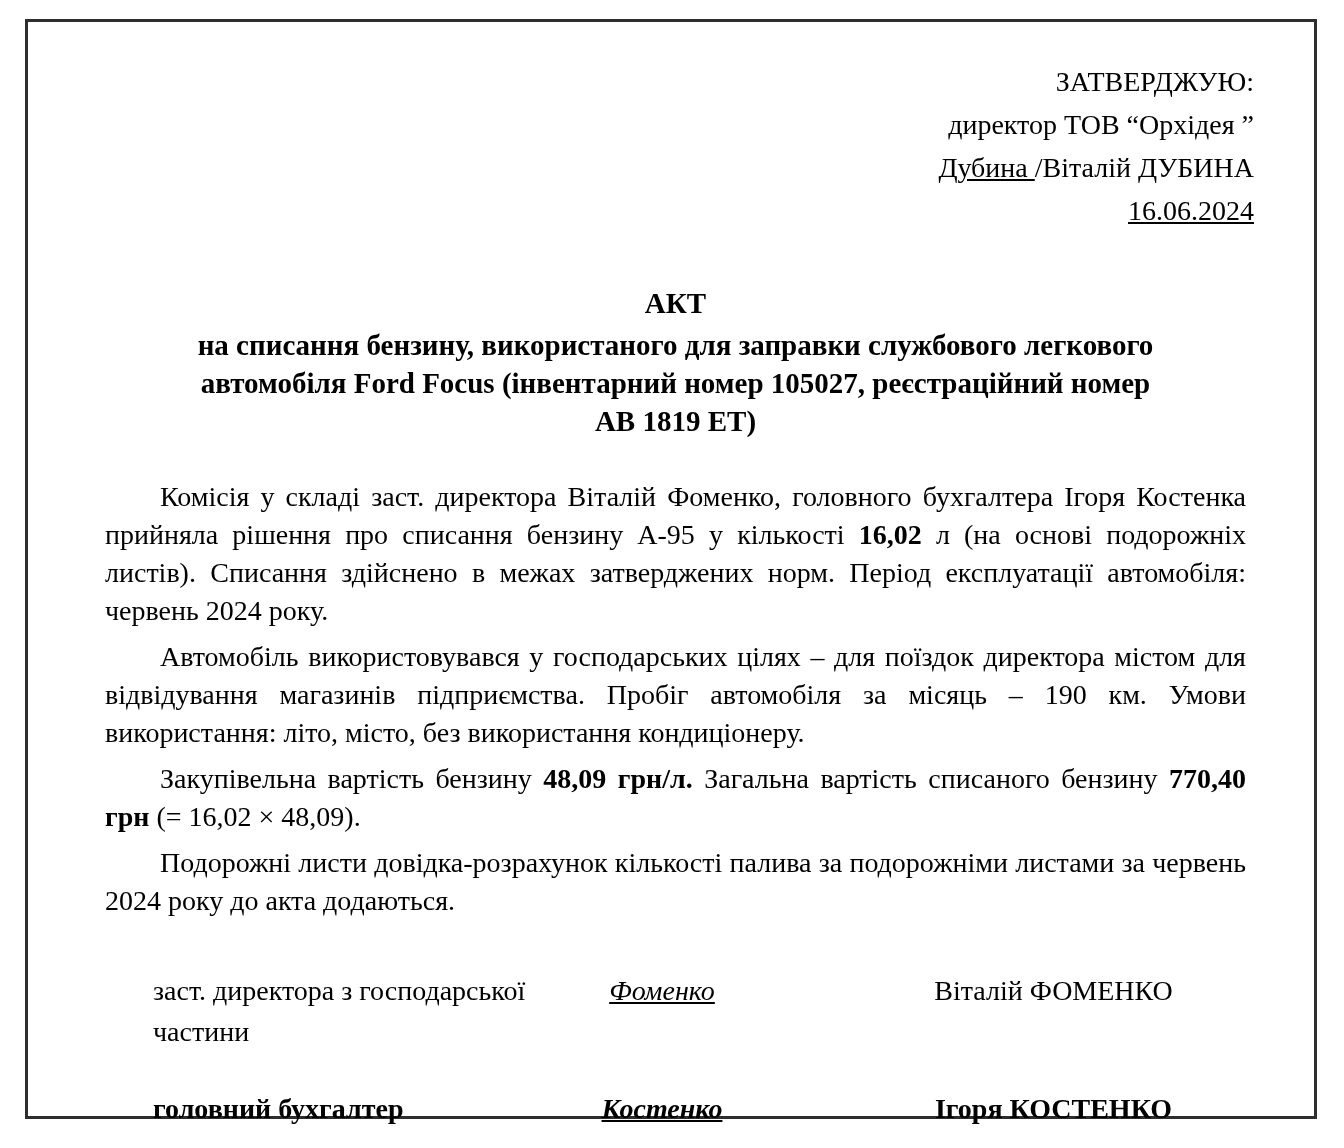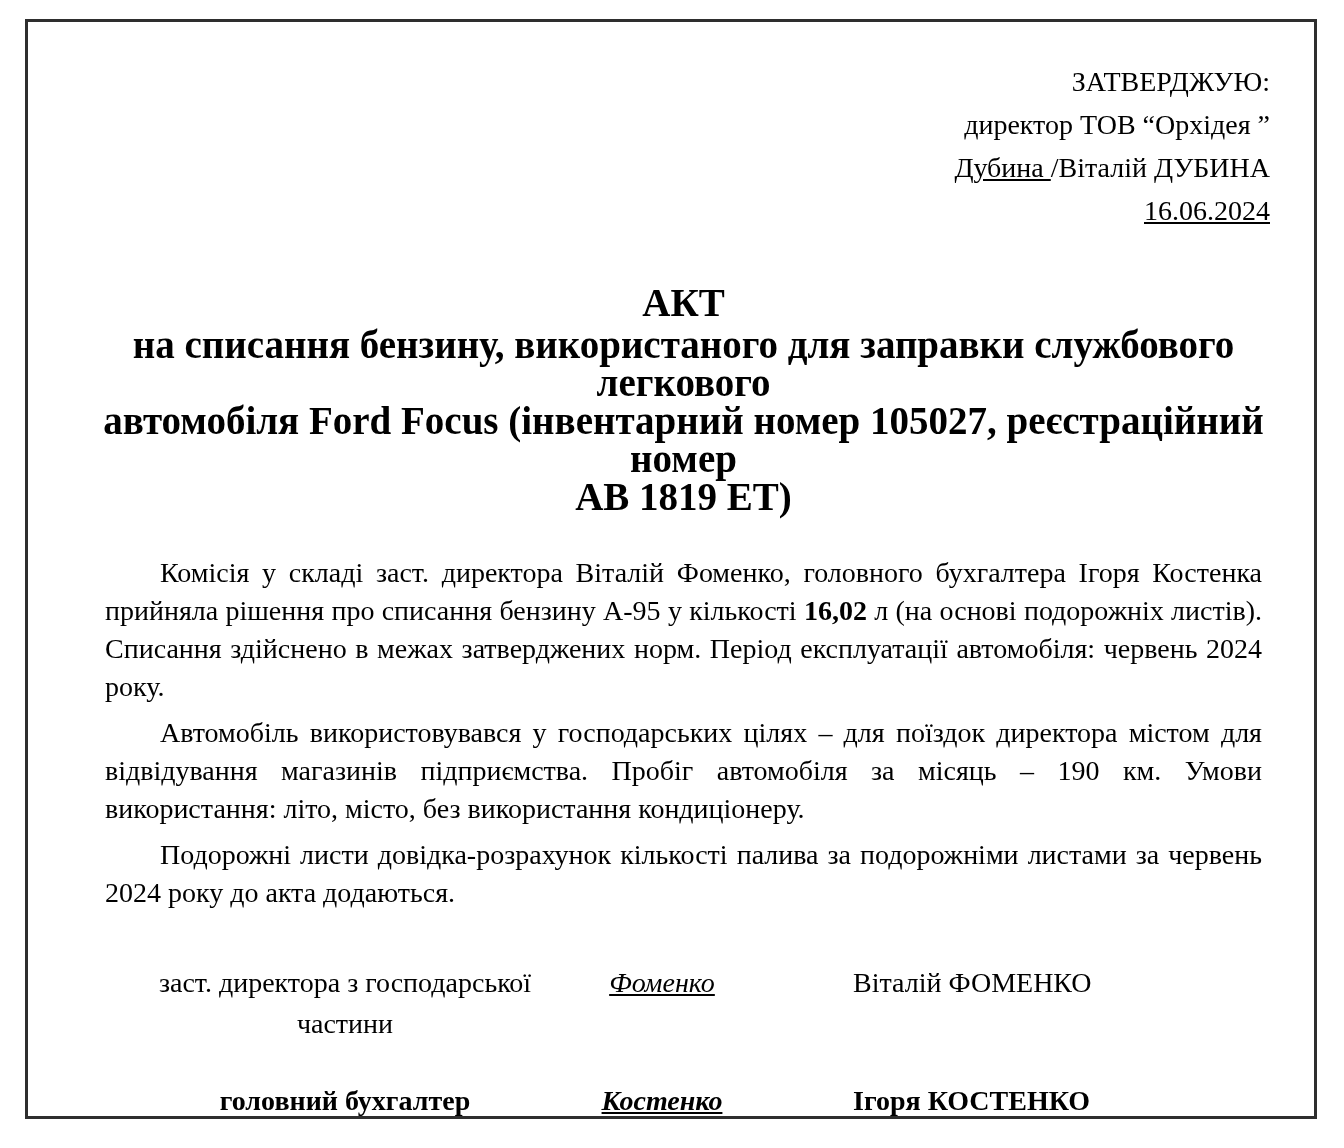--- a/index.html
+++ b/index.html
@@ -19,38 +19,38 @@
     overflow: hidden;
   }
   .frame {
     position: absolute;
     left: 25px;
     top: 19px;
     width: 1292px;
     height: 1100px;
     border: 3px solid #2e2e2e;
     box-sizing: border-box;
-    padding: 38px 44px 0 69px;
+    padding: 38px 60px 0 69px;
     background: #ffffff;
   }
   
   .approval {
     text-align: right;
     font-size: 28px;
     line-height: 43px;
   }
   .approval .underlined-italic {
     text-decoration: underline;
   }
   
   .title-block {
     margin-top: 52px;
     text-align: center;
     font-weight: bold;
-    font-size: 39px;
+    font-size: 29px;
     line-height: 38px;
   }
   .doc-title {
     margin-bottom: 4px;
   }
   
   .body-text {
     margin-top: 38px;
   }
   .para {
@@ -66,30 +66,30 @@
     display: grid;
     grid-template-columns: 440px 250px 1fr;
     font-size: 28px;
     line-height: 41px;
     align-items: start;
   }
   .sig-row.first { margin-top: 50px; }
   .sig-row.second { margin-top: 36px; font-weight: bold; }
   .sig-role {
     padding-left: 56px;
-    text-align: center;
   }
   .sig-script {
     text-align: center;
     font-style: italic;
     text-decoration: underline;
   }
   .sig-name {
     padding-left: 66px;
     white-space: nowrap;
+    text-align: center;
   }
 </style>
 </head>
 <body>
 
 <div class="page">
   <div class="frame">
 
     <div class="approval">
       <div>ЗАТВЕРДЖУЮ:</div>
@@ -103,20 +103,21 @@
       <div class="doc-subtitle">
         <div>на списання бензину, використаного для заправки службового легкового</div>
         <div>автомобіля Ford Focus (інвентарний номер 105027, реєстраційний номер</div>
         <div>АВ 1819 ЕТ)</div>
       </div>
     </div>
 
     <div class="body-text">
       <p class="para"><span>Комісія у складі заст. директора Віталій Фоменко, головного бухгалтера Ігоря Костенка прийняла рішення про списання бензину А-95 у кількості </span><b>16,02</b><span> л (на основі подорожніх листів). Списання здійснено в межах затверджених норм. Період експлуатації автомобіля: червень 2024 року.</span></p>
       <p class="para">Автомобіль використовувався у господарських цілях – для поїздок директора містом для відвідування магазинів підприємства. Пробіг автомобіля за місяць – 190 км. Умови використання: літо, місто, без використання кондиціонеру.</p>
+      <p class="para"><span>Закупівельна вартість бензину </span><b>48,09 грн/л.</b><span> Загальна вартість списаного бензину </span><b>770,40 грн</b><span> (= 16,02 × 48,09).</span></p>
       <p class="para">Подорожні листи довідка-розрахунок кількості палива за подорожніми листами за червень 2024 року до акта додаються.</p>
     </div>
 
     <div class="sig-row first">
       <div class="sig-role">заст. директора з господарської частини</div>
       <div class="sig-script">Фоменко</div>
       <div class="sig-name">Віталій ФОМЕНКО</div>
     </div>
 
     <div class="sig-row second">

